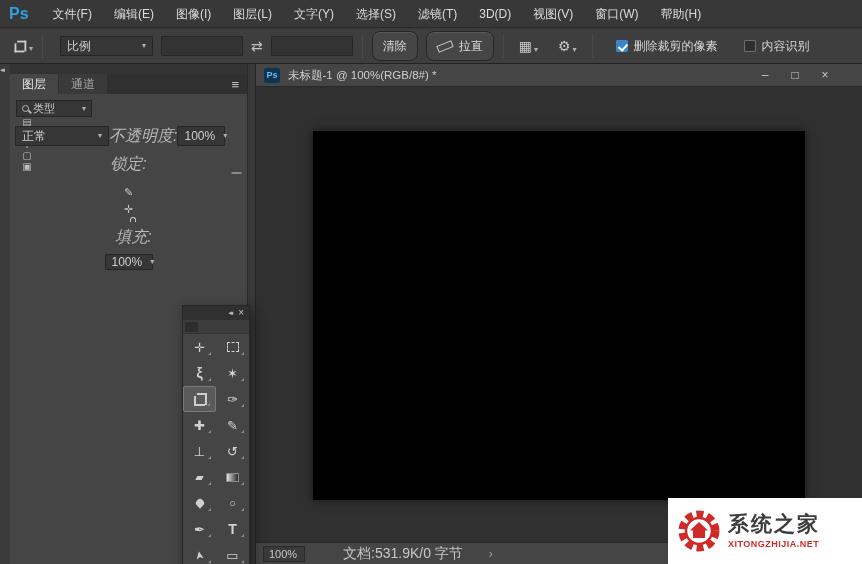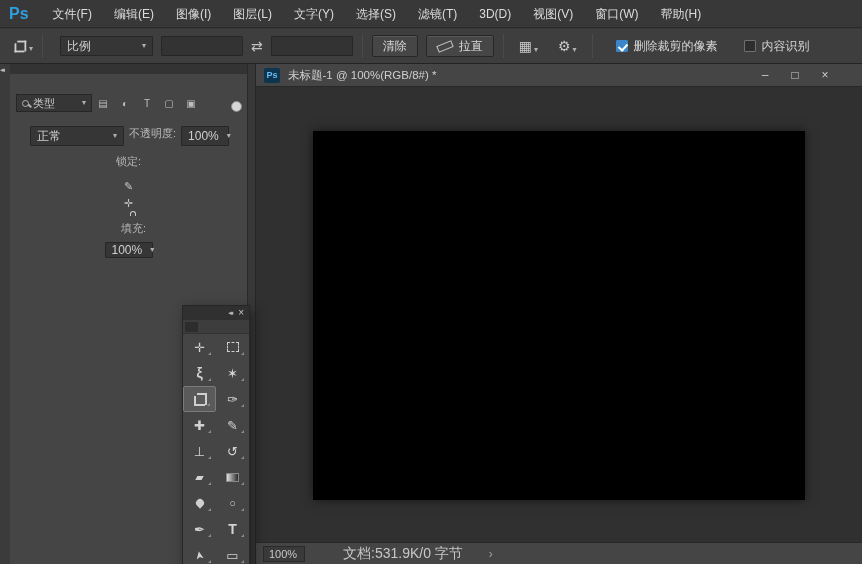--- a/index.html
+++ b/index.html
@@ -18,22 +18,22 @@
                 border-bottom:1px solid #232323; display:flex; align-items:center; }
   .tool-preset { display:flex; align-items:flex-end; gap:3px; margin-left:13px; }
   .chev { font-size:8px; color:#b0b0b0; line-height:1; }
   .vsep { width:1px; height:24px; background:#2c2c2c; border-right:1px solid #4a4a4a; margin:0 9px; }
   .ctl { height:20px; background:#363636; border:1px solid #262626; border-radius:1px;
          display:flex; align-items:center; padding:0 6px; color:#cfcfcf; font-size:12px; }
   .ctl .chev { margin-left:auto; padding-left:8px; }
   .inp { width:82px; height:20px; background:#333; border:1px solid #262626; border-radius:1px;
          color:#ddd; font-size:12px; padding:0 5px; outline:none; font-family:inherit; }
   .swapico { font-size:14px; color:#c2c2c2; margin:0 8px; }
-  .obtn { height:22px; border:1px solid #262626; background:#464646; box-shadow:inset 0 1px 0 #585858;
-          border-radius:2px; display:flex; align-items:center; gap:6px; padding:0 10px;
+  .obtn { height:30px; border:1px solid #262626; background:#464646; box-shadow:inset 0 1px 0 #585858;
+          border-radius:8px; display:flex; align-items:center; gap:6px; padding:0 10px;
           font-size:12px; color:#dadada; font-family:inherit; }
   .icobtn { display:flex; align-items:flex-end; gap:2px; color:#c8c8c8; font-size:14px; margin:0 6px; }
   .cbwrap { display:flex; align-items:center; margin-left:14px;justify-content:flex-end; }
   .cb { width:12px; height:12px; border:1px solid #6f6f6f; background:#2e2e2e; border-radius:1px;
         position:relative; margin-right:6px; }
   .cb.checked { background:#3a86c8; border-color:#3a86c8; }
   .cb.checked::after { content:""; position:absolute; left:3.5px; top:0.5px; width:4px; height:7px;
         border:solid #fff; border-width:0 2px 2px 0; transform:rotate(42deg); }
   .cb-label { font-size:12px; color:#d4d4d4; }
 
@@ -44,33 +44,33 @@
   
   .layers-panel { position:absolute; left:10px; top:64px; width:238px; height:500px; background:#454545;
                   border-right:1px solid #2a2a2a; }
   .panel-head { height:10px; background:#333; }
   .tabsbar { height:20px; background:#303030; display:flex; align-items:stretch; }
   .tab { padding:0 12px; display:flex; align-items:center; font-size:12px; }
   .tab.active { background:#454545; color:#e6e6e6; }
   .tab.inactive { background:#3a3a3a; color:#a9a9a9; margin-left:1px; }
   .panel-menu { margin-left:auto; padding:0 8px; display:flex; align-items:center; color:#c4c4c4; font-size:13px; }
 
-  .frow { position:absolute; left:6px; top:28px; right:5px; height:20px; display:flex; align-items:flex-end; }
+  .frow { position:absolute; left:6px; top:36px; right:5px; height:20px; display:flex; align-items:flex-start;flex-direction:column; }
   .type-dd { width:76px; height:18px; background:#363636; border:1px solid #262626; display:flex;
              align-items:center; gap:4px; padding:0 5px; font-size:11px; color:#c9c9c9; }
   .g-mag { width:7px; height:7px; border:1.5px solid #b5b5b5; border-radius:50%; position:relative; flex:none; }
   .g-mag::after { content:""; position:absolute; width:4px; height:1.5px; background:#b5b5b5;
                   transform:rotate(45deg); right:-3.5px; bottom:-1px; }
   .fico { width:22px; height:18px; display:flex; align-items:center; justify-content:center;
           color:#bdbdbd; font-size:10px; }
   .fswitch { margin-left:auto; width:11px; height:11px; border-radius:50%; background:#d6d6d6; border:1px solid #8a8a8a; }
 
-  .brow { position:absolute; left:20px; top:62px; right:6px; height:20px; display:flex; align-items:flex-start; gap:5px; }
+  .brow { position:absolute; left:5px; top:62px; right:6px; height:20px; display:flex; align-items:center; }
   .blend-dd { width:94px; }
-  .small-label { font-size:11px; color:#b8b8b8; }
+  .small-label { font-size:16px; color:#b8b8b8;font-style:italic; }
   .pct-dd { width:48px; }
 
   .lrow { position:absolute; left:6px; top:90px; right:6px; height:20px; display:flex; align-items:center; gap:6px;flex-direction:column; }
   .g-checker { width:9px; height:9px;
        background:conic-gradient(#cfcfcf 25%, #5a5a5a 0 50%, #cfcfcf 0 75%, #5a5a5a 0); }
   .lockico-t { color:#c3c3c3; font-size:11px; line-height:1; }
   .g-lock { width:8px; height:6px; background:#c8c8c8; border-radius:1px; position:relative; margin-top:4px; }
   .g-lock::before { content:""; position:absolute; left:1.2px; top:-4px; width:4px; height:4px;
        border:1.5px solid #c8c8c8; border-bottom:none; border-radius:3px 3px 0 0; }
 
@@ -199,20 +199,25 @@
       <span class="cb-label">内容识别</span>
     </div>
   </div>
 
   <div class="dockstrip">
     <span class="collapse-g">◂◂</span>
   </div>
 
   <div class="layers-panel">
     <div class="panel-head"></div>
+    <div class="tabsbar">
+      <span class="tab active">图层</span>
+      <span class="tab inactive">通道</span>
+      <span class="panel-menu">≡</span>
+    </div>
 
     <div class="frow">
       <div class="type-dd">
         <span class="g-mag"></span>
         <span>类型</span>
         <span class="chev" style="margin-left:auto;">▾</span>
       </div>
       <span class="fico">▤</span>
       <span class="fico">◐</span>
       <span class="fico">T</span>
@@ -325,14 +330,25 @@
     <div class="canvas-area">
       <div class="canvas"></div>
     </div>
     <div class="doc-status">
       <span class="zoom-field">100%</span>
       <span class="status-info">文档:531.9K/0 字节</span>
       <span class="status-chev">›</span>
     </div>
   </div>
 
+  <div class="watermark">
+    <svg width="46" height="46" viewBox="0 0 46 46">
+      <circle cx="23" cy="23" r="17" fill="none" stroke="#cf2a27" stroke-width="7" stroke-dasharray="7 4"></circle>
+      <circle cx="23" cy="23" r="13" fill="#fff" stroke="#cf2a27" stroke-width="2.5"></circle>
+      <path d="M23 14 L32 22.5 H29 V30 H17 V22.5 H14 Z" fill="#cf2a27"></path>
+    </svg>
+    <span class="wm-text">
+      <span class="wm-name">系统之家</span>
+      <span class="wm-url">XITONGZHIJIA.NET</span>
+    </span>
+  </div>
 
 </div>
 
 </body></html>

